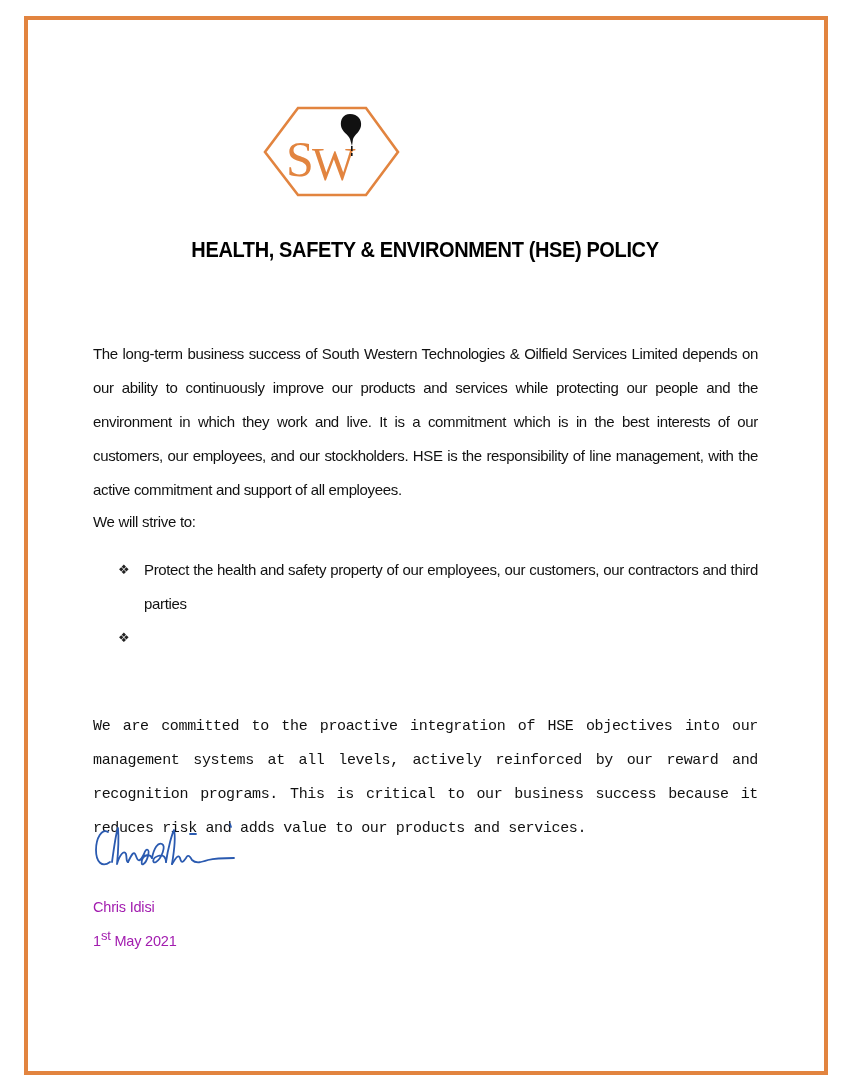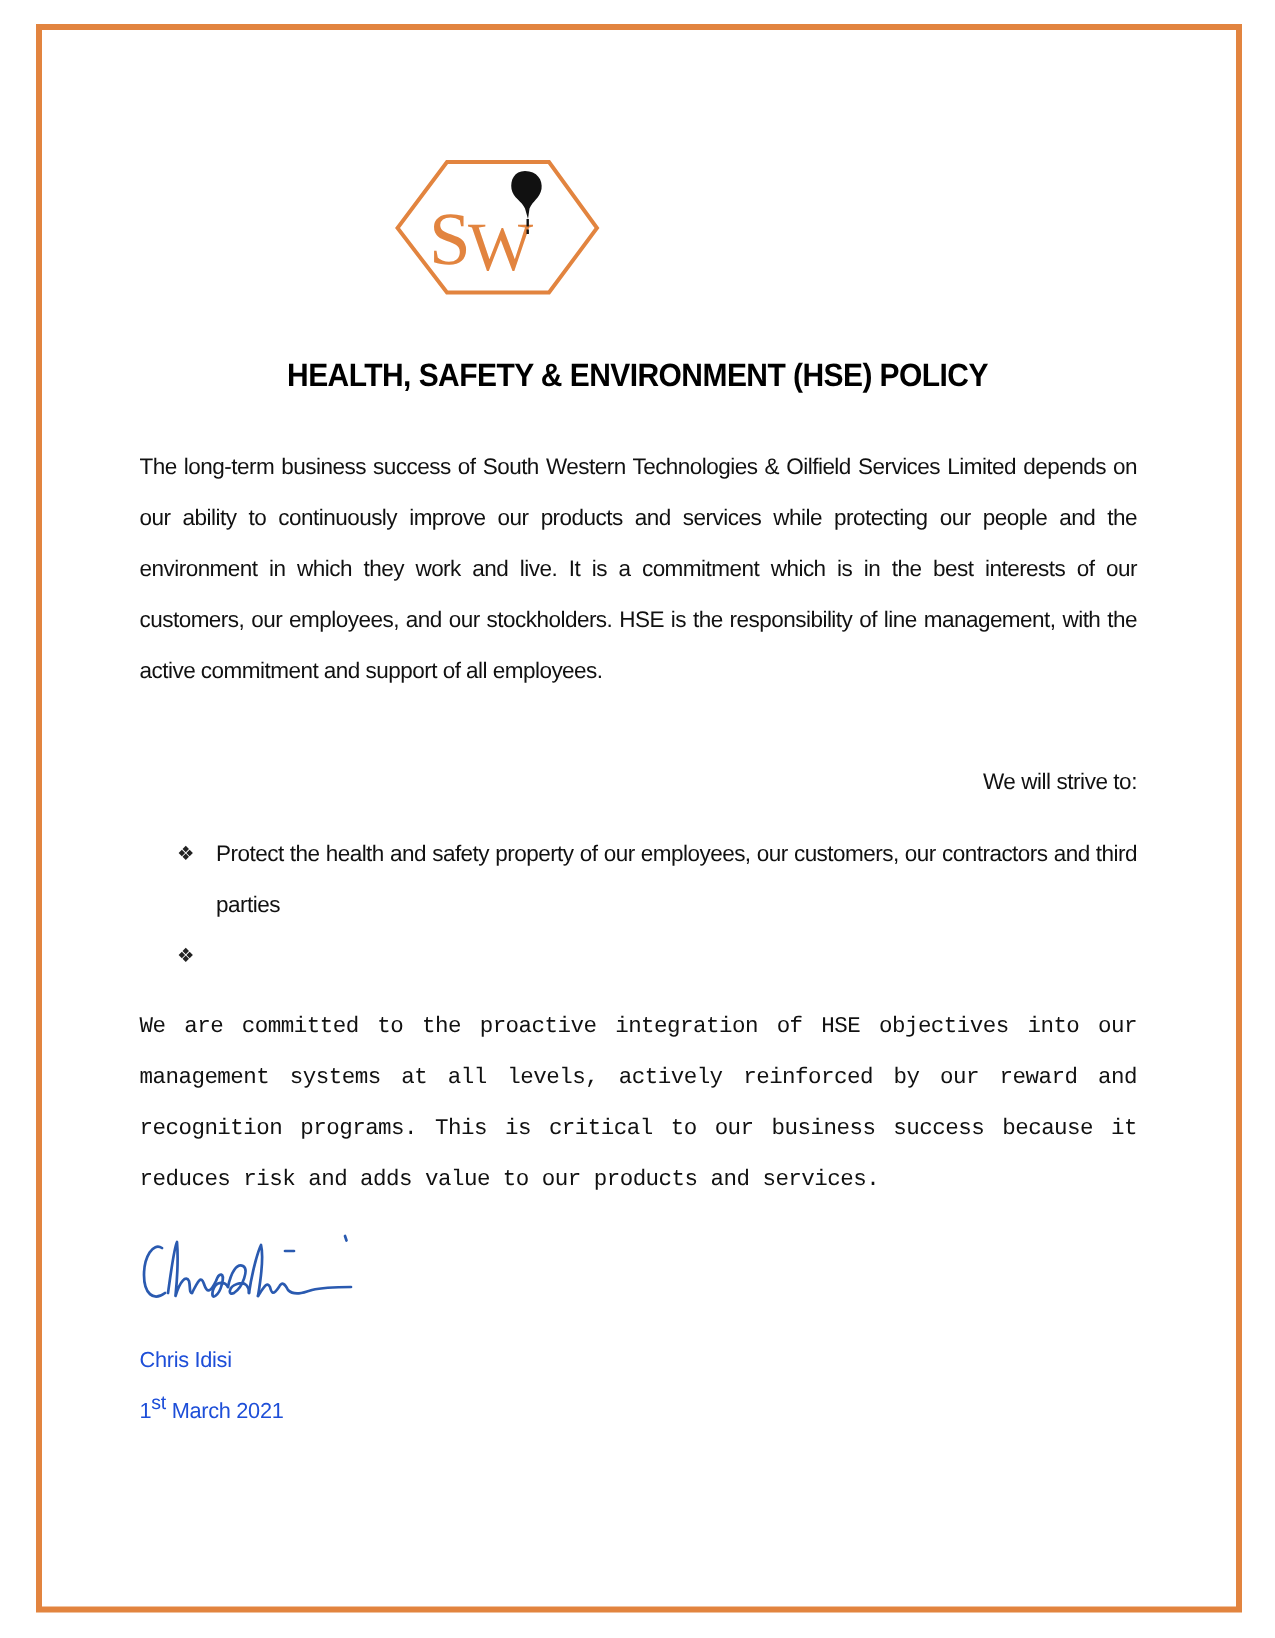--- a/index.html
+++ b/index.html
@@ -69,23 +69,24 @@
       width: 665px;
       font-family: "Liberation Sans", sans-serif;
       font-size: 15px;
       line-height: 34px;
       color: #111;
     }
     .justify {
       text-align: justify;
       letter-spacing: -0.35px;
       word-spacing: 0px;
+      margin-top: 42px;
     }
     .para1 { top: 295px; }
-    .strive { top: 505px; letter-spacing: -0.3px; text-align: right; }
+    .strive { top: 505px; letter-spacing: -0.3px; }
 
     .bullets {
       position: absolute;
       left: 118px;
       width: 640px;
       top: 553px;
       margin: 0;
       padding: 0;
       list-style: none;
       font-family: "Liberation Sans", sans-serif;
@@ -116,21 +117,21 @@
       width: 150px;
       height: 58px;
     }
     .sign-block {
       position: absolute;
       left: 93px;
       top: 890px;
       font-family: "Liberation Sans", sans-serif;
       font-size: 14.5px;
       line-height: 34px;
-      color: #1d4ed8;
+      color: #a21caf;
       letter-spacing: -0.2px;
     }
     .sign-block sup {
       font-size: 13px;
       line-height: 0;
       vertical-align: 6px;
       margin-top: 34px;
     }
   </style>
 </head>
@@ -186,14 +187,14 @@
 
     <path d="M80,46 C84,40 86,36 88,40 C89,44 90,46 94,40 C96,36 98,38 100,42 C104,46 110,44 116,42 C124,40 134,40 142,40"></path>
 
     <path d="M98,16 L104,16"></path>
     <path d="M138,6 L139,9"></path>
   </g>
 </svg>
 
 <div class="sign-block">
   <div>Chris Idisi</div>
-  <div><span>1</span><sup>st</sup><span> March 2021</span></div>
+  <div><span>1</span><sup>st</sup><span> May 2021</span></div>
 </div>
 
 </body></html>

